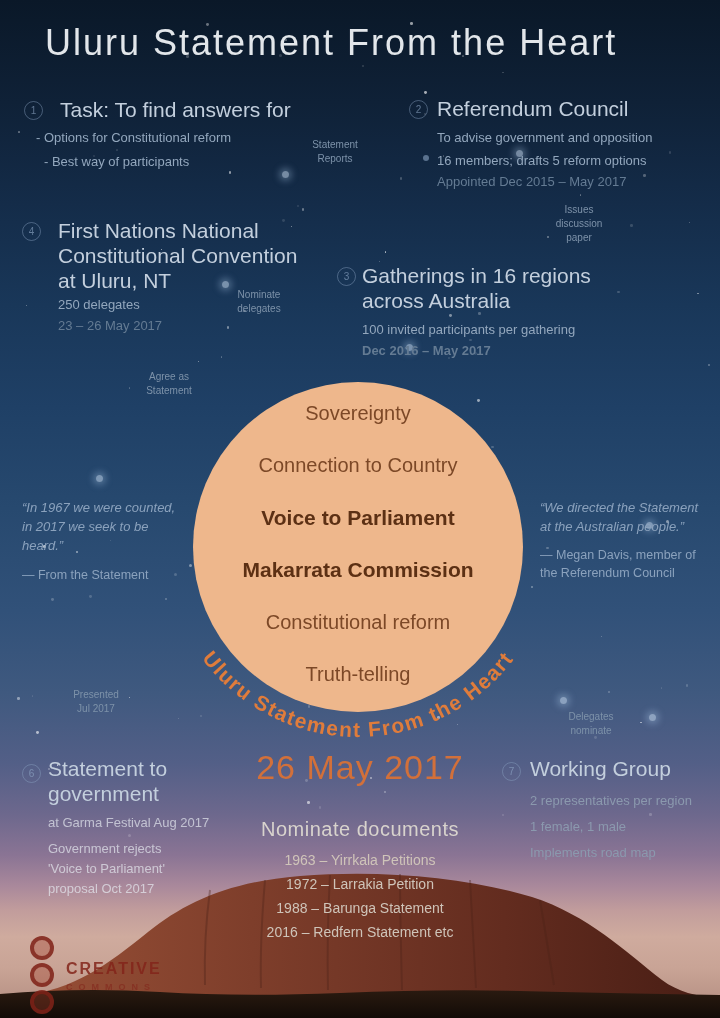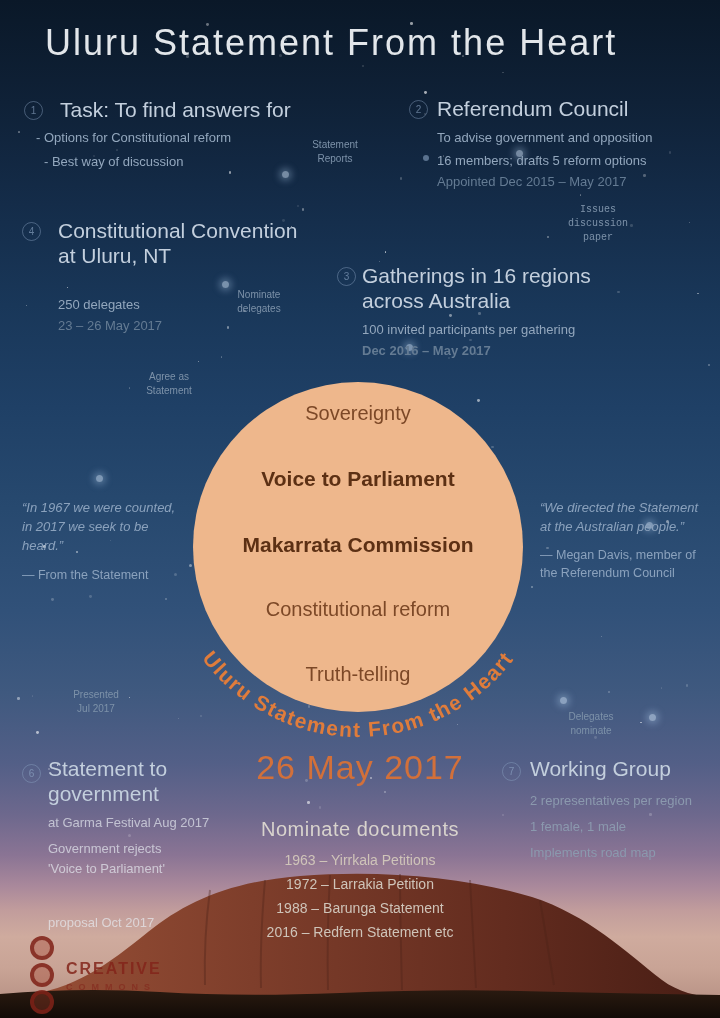--- a/index.html
+++ b/index.html
@@ -76,42 +76,43 @@
       <path d="M 540 900 C 545 930 550 960 554 985"></path>
     </g>
     <path d="M 0 994 Q 80 987 160 992 T 340 993 T 520 991 T 720 995 L 720 1018 L 0 1018 Z" fill="url(#fgGrad)"></path>
   </svg>
 
   <div class="abs title" style="left:45px;top:22px;">Uluru Statement From the Heart</div>
 
   <div class="num" style="left:24px;top:101px;">1</div>
   <div class="abs h" style="left:60px;top:97px;">Task: To find answers for</div>
   <div class="abs sub" style="left:36px;top:126px;">- Options for Constitutional reform</div>
-  <div class="abs sub" style="left:44px;top:150px;">- Best way of discussion</div>
+  <div class="abs sub" style="left:44px;top:150px;">- Best way of participants</div>
 
   <div class="abs tiny" style="left:300px;top:138px;width:70px;">
     <span style="display:block">Statement</span>
     <span style="display:block">Reports</span>
   </div>
 
   <div class="num" style="left:409px;top:100px;">2</div>
   <div class="abs h" style="left:437px;top:96px;">Referendum Council</div>
   <div class="abs sub" style="left:437px;top:126px;">To advise government and opposition</div>
   <div class="dot" style="left:423px;top:155px;"></div>
   <div class="abs sub" style="left:437px;top:149px;">16 members; drafts 5 reform options</div>
   <div class="abs note" style="left:437px;top:172px;">Appointed Dec 2015 – May 2017</div>
 
-  <div class="abs tiny" style="left:567px;top:203px;width:62px;font-family:Liberation Mono, monospace;">
+  <div class="abs tiny" style="left:548px;top:203px;width:62px;">
     <span style="display:block">Issues</span>
     <span style="display:block">discussion</span>
     <span style="display:block">paper</span>
   </div>
 
   <div class="num" style="left:22px;top:222px;">4</div>
   <div class="abs h" style="left:58px;top:218px;">
+    <span style="display:block">First Nations National</span>
     <span style="display:block">Constitutional Convention</span>
     <span style="display:block">at Uluru, NT</span>
   </div>
   <div class="abs sub" style="left:58px;top:293px;">250 delegates</div>
   <div class="abs note" style="left:58px;top:316px;">23 – 26 May 2017</div>
 
   <div class="abs tiny" style="left:228px;top:288px;width:62px;">
     <span style="display:block">Nominate</span>
     <span style="display:block">delegates</span>
   </div>
@@ -124,20 +125,21 @@
   <div class="abs sub" style="left:362px;top:318px;">100 invited participants per gathering</div>
   <div class="abs note" style="left:362px;top:341px;font-weight:bold;">Dec 2016 – May 2017</div>
 
   <div class="abs tiny" style="left:140px;top:370px;width:58px;">
     <span style="display:block">Agree as</span>
     <span style="display:block">Statement</span>
   </div>
 
   <div class="big-circle">
     <div class="c-item">Sovereignty</div>
+    <div class="c-item">Connection to Country</div>
     <div class="c-item bold">Voice to Parliament</div>
     <div class="c-item bold">Makarrata Commission</div>
     <div class="c-item">Constitutional reform</div>
     <div class="c-item">Truth-telling</div>
   </div>
 
   <svg class="abs" style="left:0;top:0;pointer-events:none;" width="720" height="1018" viewBox="0 0 720 1018">
     <defs>
         <path id="arcPath" d="M 176 612 A 195 195 0 0 0 540 612" fill="none"></path>
       </defs>
@@ -175,21 +177,21 @@
   <div class="big-date">26 May 2017</div>
 
   <div class="num" style="left:22px;top:764px;">6</div>
   <div class="abs h" style="left:48px;top:756px;">
     <span style="display:block">Statement to</span>
     <span style="display:block">government</span>
   </div>
   <div class="abs lower-sub" style="left:48px;top:812px;">at Garma Festival Aug 2017</div>
   <div class="abs lower-sub" style="left:48px;top:838px;">Government rejects</div>
   <div class="abs lower-sub" style="left:48px;top:858px;">'Voice to Parliament'</div>
-  <div class="abs lower-sub" style="left:48px;top:912px;">proposal Oct 2017</div>
+  <div class="abs lower-sub" style="left:48px;top:878px;">proposal Oct 2017</div>
 
   <div class="abs pd-head" style="left:200px;top:818px;width:320px;text-align:center;">Nominate documents</div>
   <div class="abs" style="left:200px;top:848px;width:320px;text-align:center;">
     <div class="pd-item">1963 – Yirrkala Petitions</div>
     <div class="pd-item">1972 – Larrakia Petition</div>
     <div class="pd-item">1988 – Barunga Statement</div>
     <div class="pd-item">2016 – Redfern Statement etc</div>
   </div>
 
   <div class="num" style="left:502px;top:762px;">7</div>

